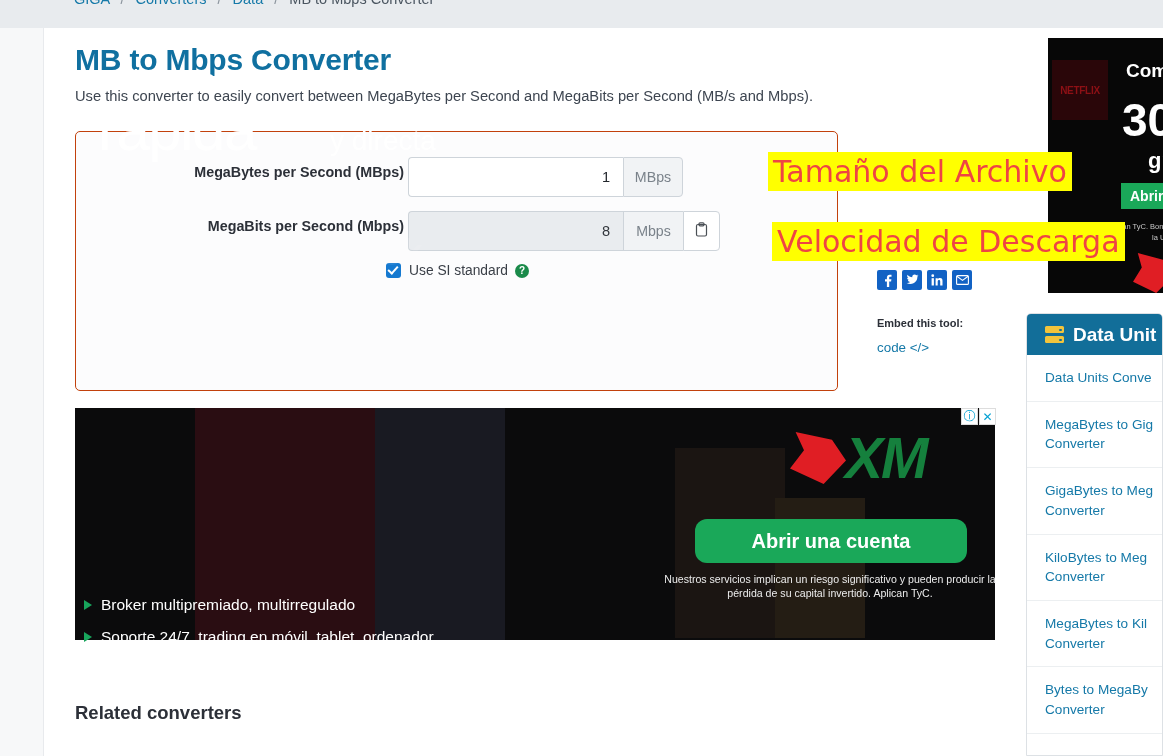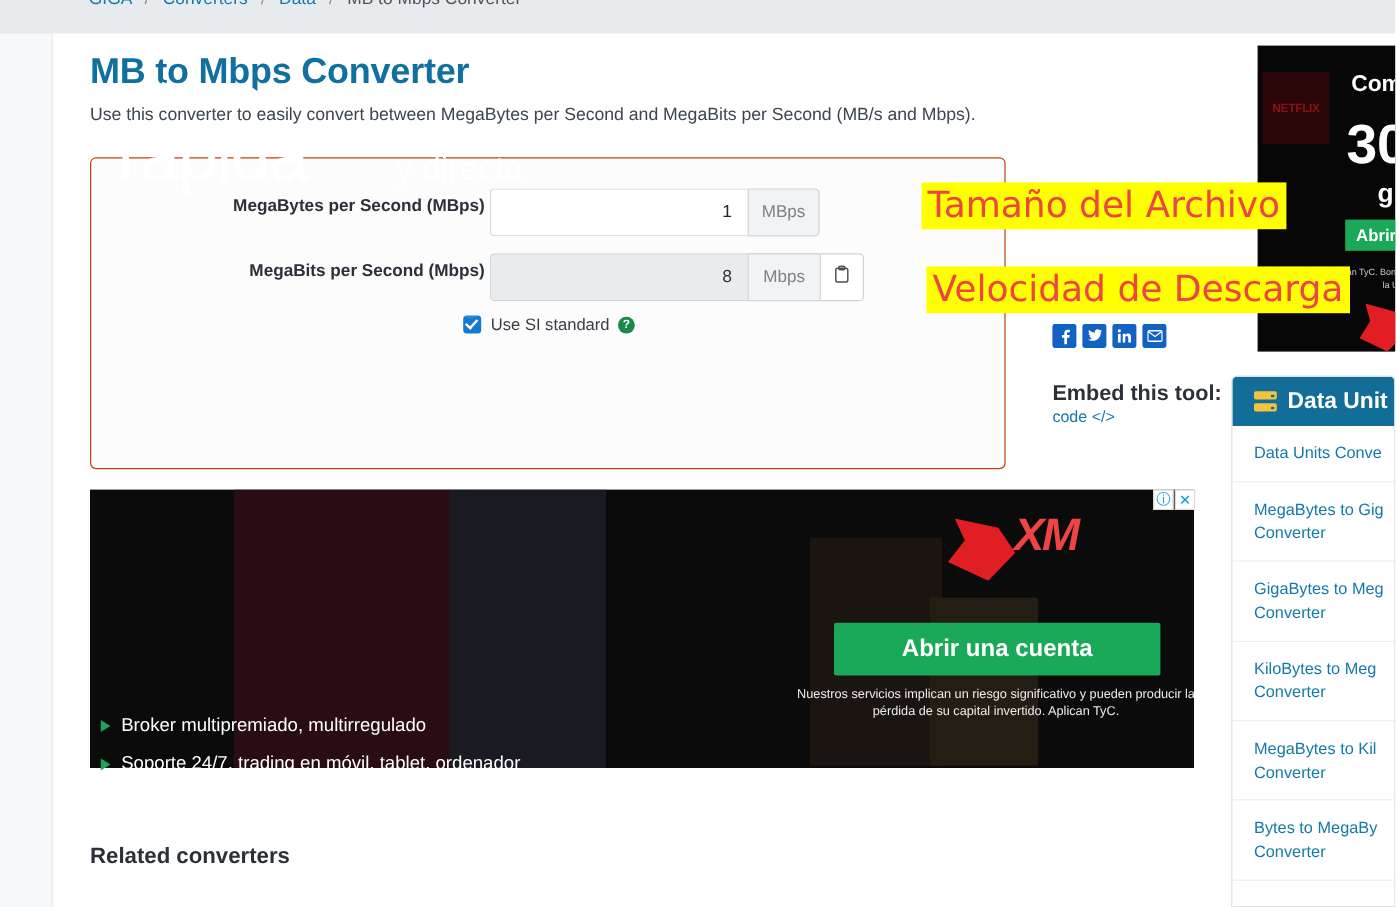--- a/index.html
+++ b/index.html
@@ -146,21 +146,21 @@
   
   .share-ico {
     position: absolute; width: 20px; height: 20px;
     background: #1262c4; border-radius: 2px;
     display: flex; align-items: center; justify-content: center;
     color: #fff; font-size: 13px; font-weight: bold;
     cursor: pointer;
   }
   .embed-lbl {
     position: absolute; left: 877px; top: 317px;
-    font-size: 18px; font-weight: bold; color: #2c3038;
+    font-size: 11px; font-weight: bold; color: #2c3038;
   }
   .embed-link {
     position: absolute; left: 877px; top: 340px;
     font-size: 13.4px; color: #1579a8; cursor: pointer;
   }
 
   
   .ad-banner {
     position: absolute; left: 75px; top: 408px;
     width: 920px; height: 232px;
@@ -200,33 +200,33 @@
   }
   .ad-bullet .tri {
     width: 0; height: 0;
     border-left: 8px solid #18a55c;
     border-top: 5px solid transparent;
     border-bottom: 5px solid transparent;
   }
   .ad-cta {
     position: absolute; left: 695px; top: 519px;
     width: 272px; height: 44px;
-    background: #1aa859; border-radius: 2px;
+    background: #1aa859; border-radius: 12px;
     color: #fff; font-size: 20px; font-weight: bold;
     display: flex; align-items: center; justify-content: center;
     cursor: pointer;
   }
   .ad-disc {
     position: absolute; left: 660px; top: 572px;
     width: 340px; text-align: center;
     color: #ececec; font-size: 10.6px; line-height: 1.35;
   }
   .ad-xm {
     position: absolute; left: 845px; top: 425px;
-    color: #ef4444; font-size: 38px; font-weight: bold;
+    color: #15803d; font-size: 57px; font-weight: bold;
     font-style: italic; letter-spacing: -2px;
   }
   .ad-xm-red {
     position: absolute; left: 790px; top: 432px;
     width: 56px; height: 52px;
     background: #e01e24;
     clip-path: polygon(10% 0%, 75% 15%, 100% 55%, 60% 100%, 0% 70%, 25% 35%);
   }
   .ad-ctl {
     position: absolute; top: 408px;

